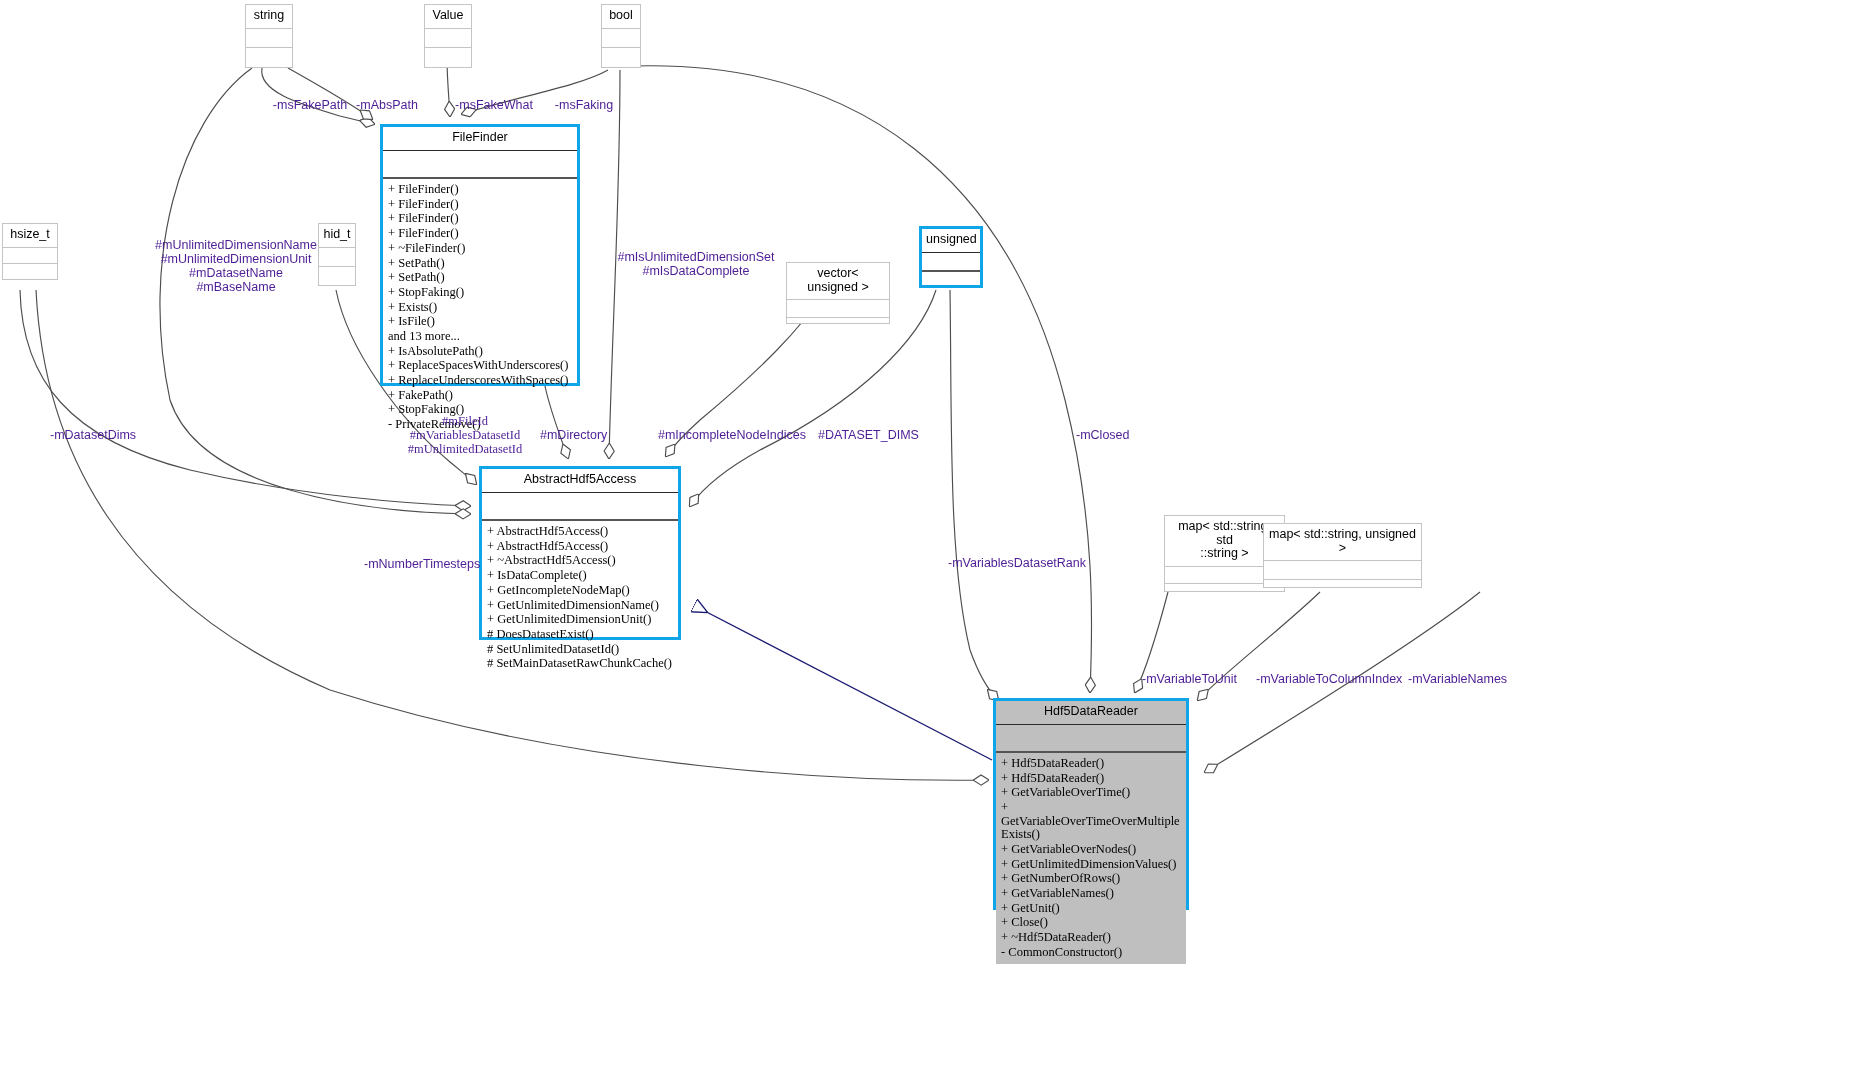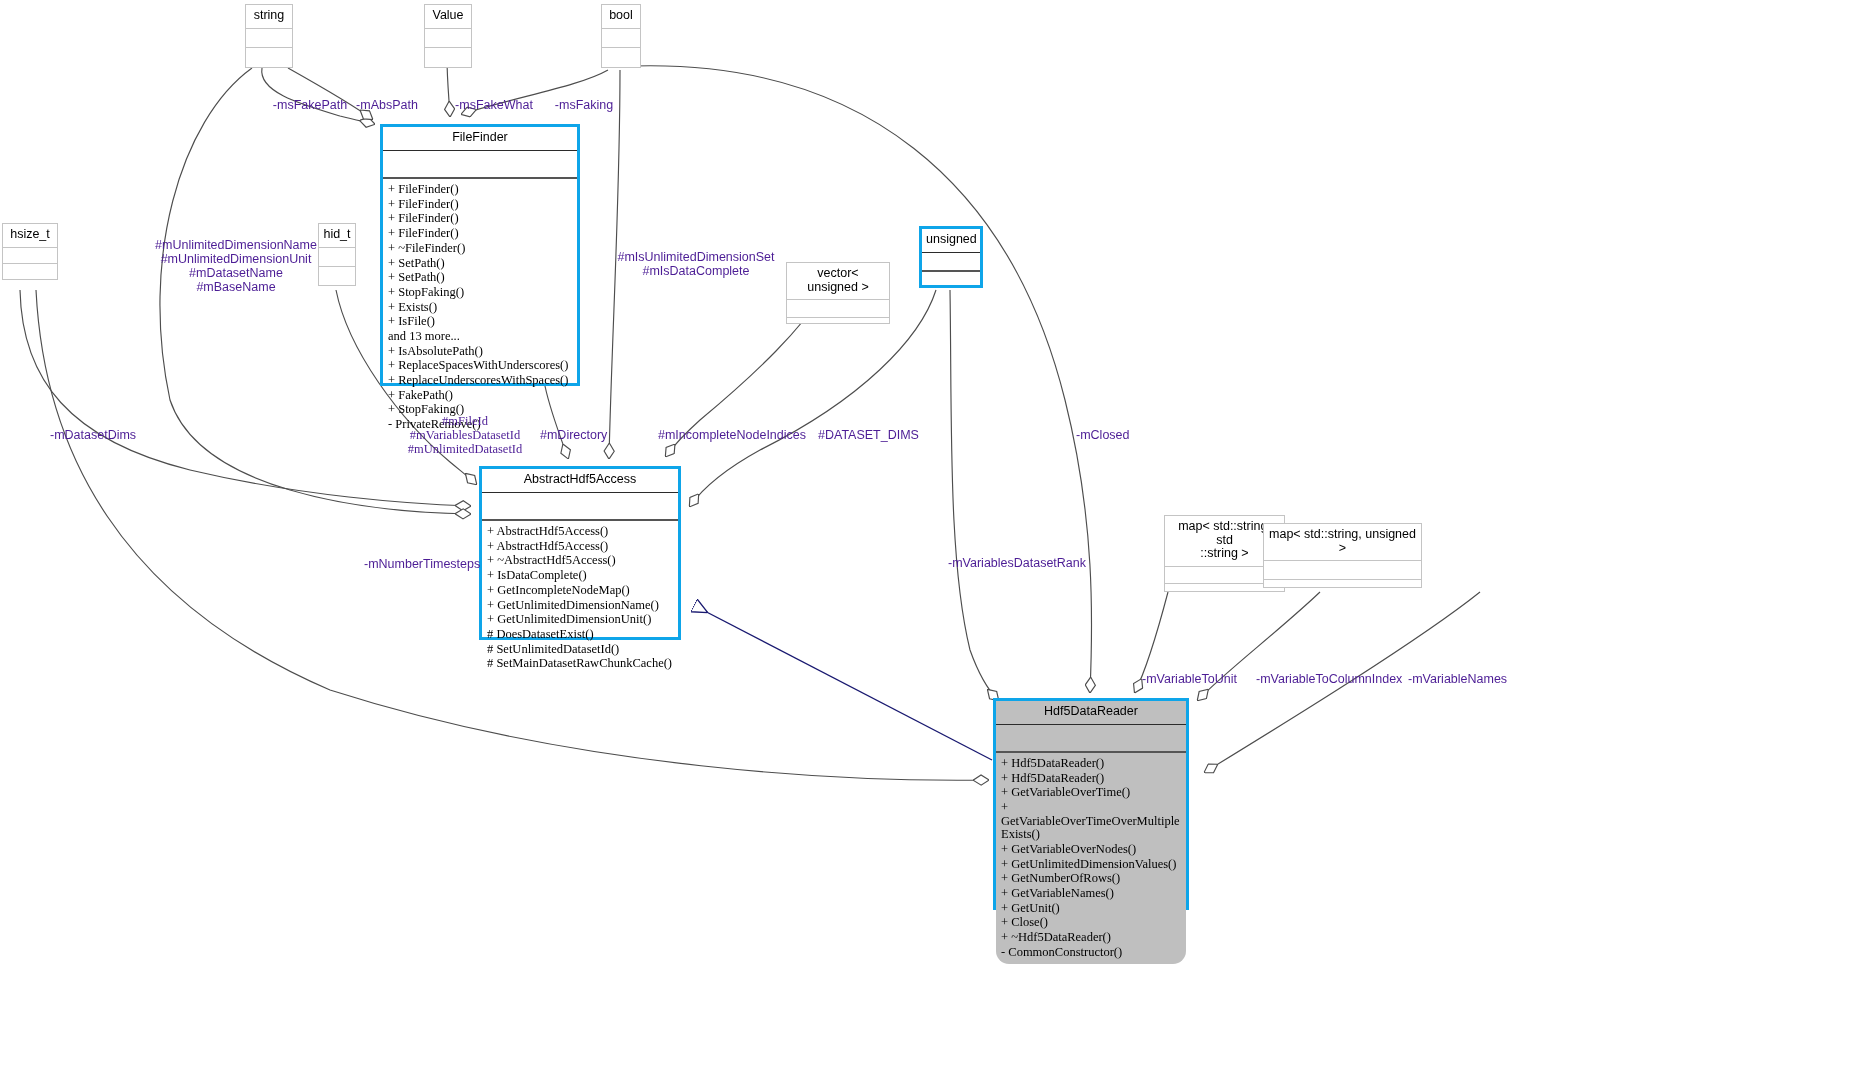--- a/index.html
+++ b/index.html
@@ -250,21 +250,21 @@
       <div>+ GetUnlimitedDimensionUnit()</div>
       <div># DoesDatasetExist()</div>
       <div># SetUnlimitedDatasetId()</div>
       <div># SetMainDatasetRawChunkCache()</div>
     </div>
   </div>
 
   <div class="node cls current" style="left:993px; top:698px; width:196px; height:212px;">
     <div class="title">Hdf5DataReader</div>
     <div class="rowA" style="height:26px;"></div>
-    <div class="members" style="background:#bfbfbf;border-radius:13px;">
+    <div class="members" style="background:#bfbfbf;">
       <div>+ Hdf5DataReader()</div>
       <div>+ Hdf5DataReader()</div>
       <div>+ GetVariableOverTime()</div>
       <div class="wrap">+ GetVariableOverTimeOverMultiple
 Exists()</div>
       <div>+ GetVariableOverNodes()</div>
       <div>+ GetUnlimitedDimensionValues()</div>
       <div>+ GetNumberOfRows()</div>
       <div>+ GetVariableNames()</div>
       <div>+ GetUnit()</div>

